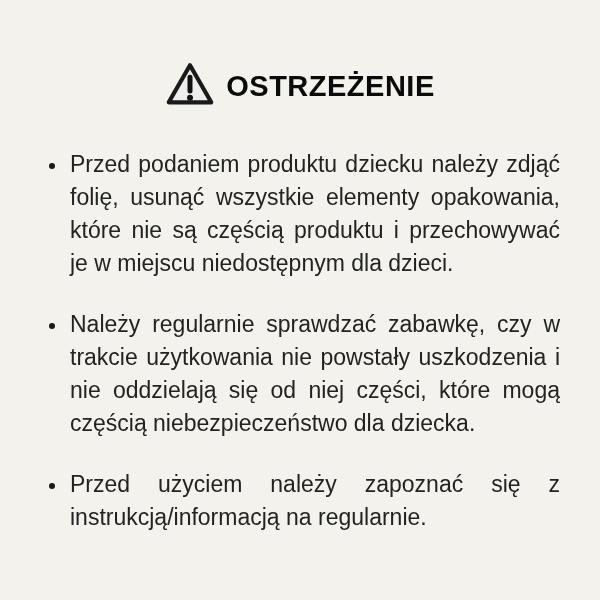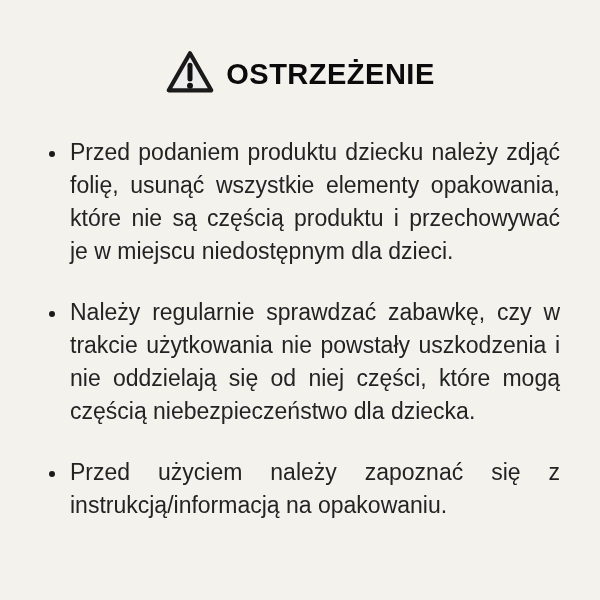--- a/index.html
+++ b/index.html
@@ -4,21 +4,21 @@
 <style>
   html, body {
     margin: 0;
     padding: 0;
   }
   .page {
     width: 600px;
     height: 600px;
     background: #f3f2ec;
     box-sizing: border-box;
-    padding-top: 48px;
+    padding-top: 60px;
     font-family: "Liberation Sans", "DejaVu Sans", sans-serif;
     color: #232323;
     overflow: hidden;
   }
   .warning-header {
     display: flex;
     align-items: center;
     justify-content: center;
     gap: 11px;
     height: 48px;
@@ -64,16 +64,16 @@
         <path d="M30 19 L30 35.5" stroke="#111111" stroke-width="6" stroke-linecap="round"></path>
         <circle cx="30" cy="43.5" r="3.6" fill="#111111"></circle>
       </svg>
     </span>
     <span class="warning-title">OSTRZEŻENIE</span>
   </div>
 
   <ul class="warning-list">
     <li>Przed podaniem produktu dziecku należy zdjąć folię, usunąć wszystkie elementy opakowania, które nie są częścią produktu i przechowywać je w miejscu niedostępnym dla dzieci.</li>
     <li>Należy regularnie sprawdzać zabawkę, czy w trakcie użytkowania nie powstały uszkodzenia i nie oddzielają się od niej części, które mogą częścią niebezpieczeństwo dla dziecka.</li>
-    <li>Przed użyciem należy zapoznać się z instrukcją/informacją na opakowaniu.</li>
+    <li>Przed użyciem należy zapoznać się z instrukcją/informacją na regularnie.</li>
   </ul>
 
 </div>
 
 </body></html>

